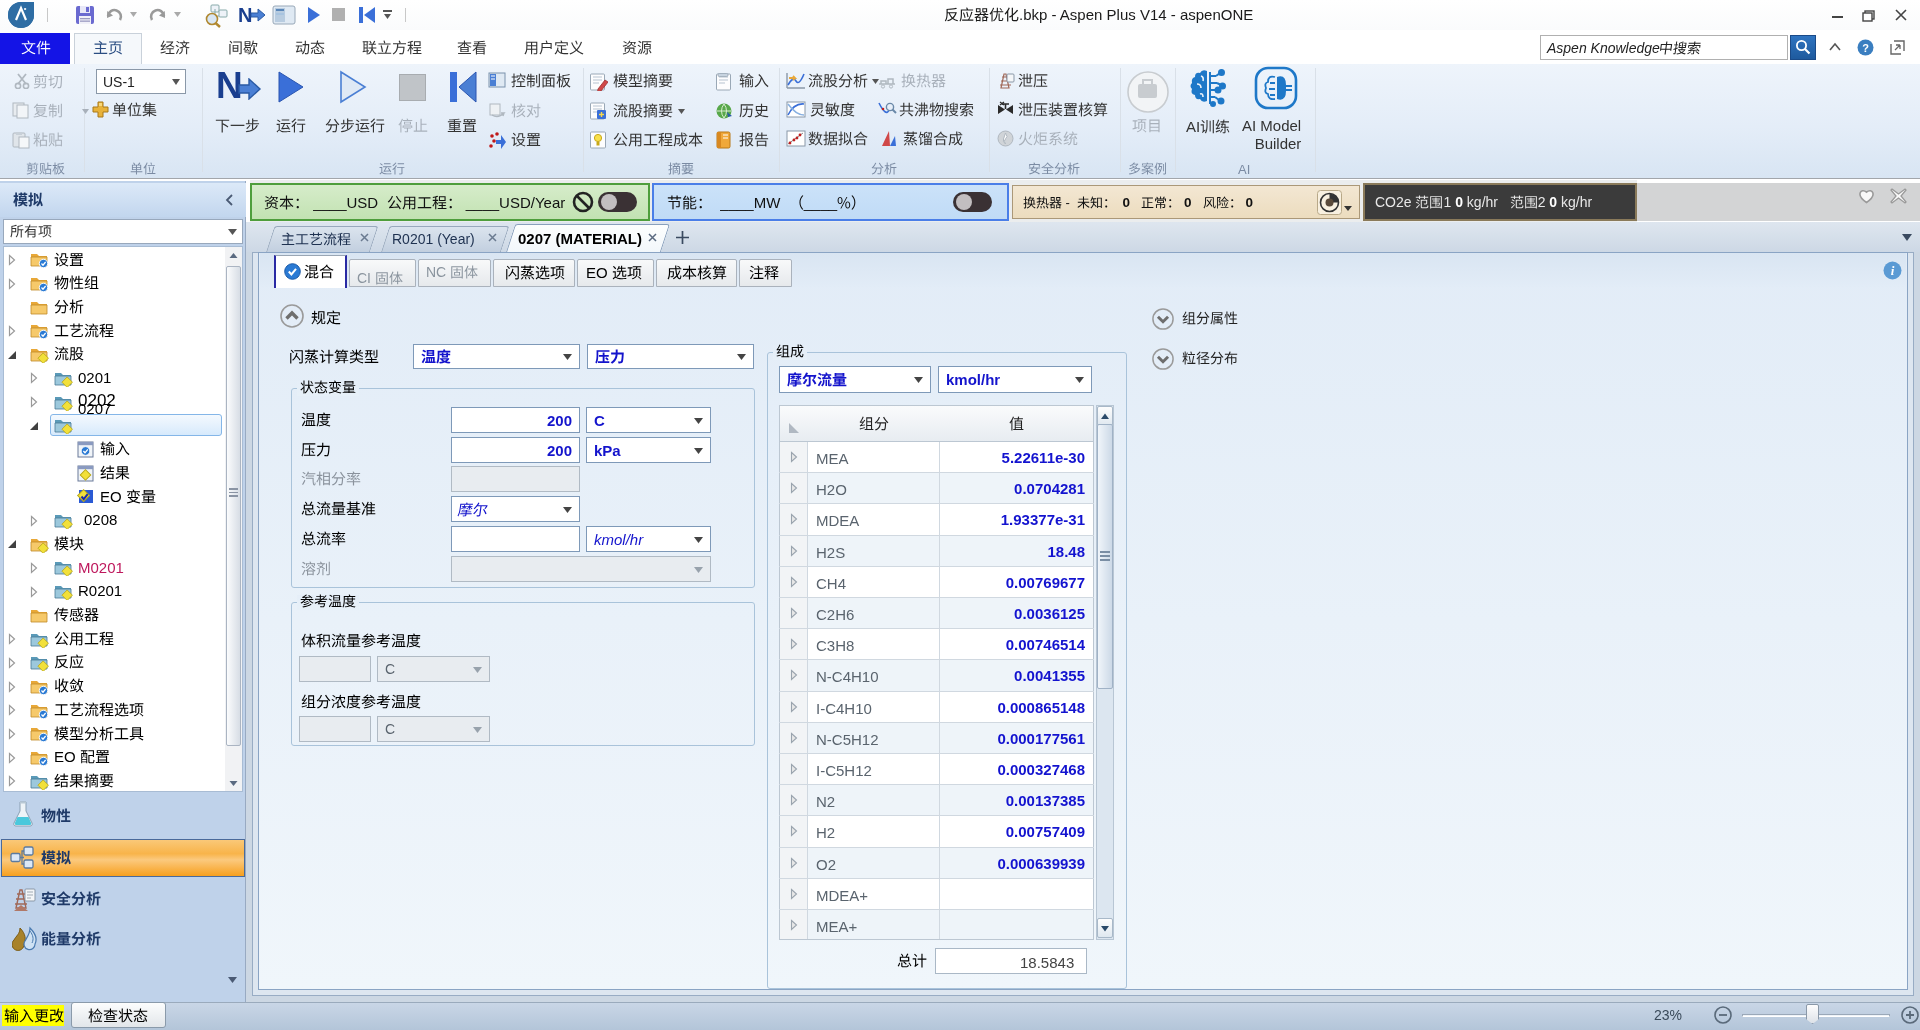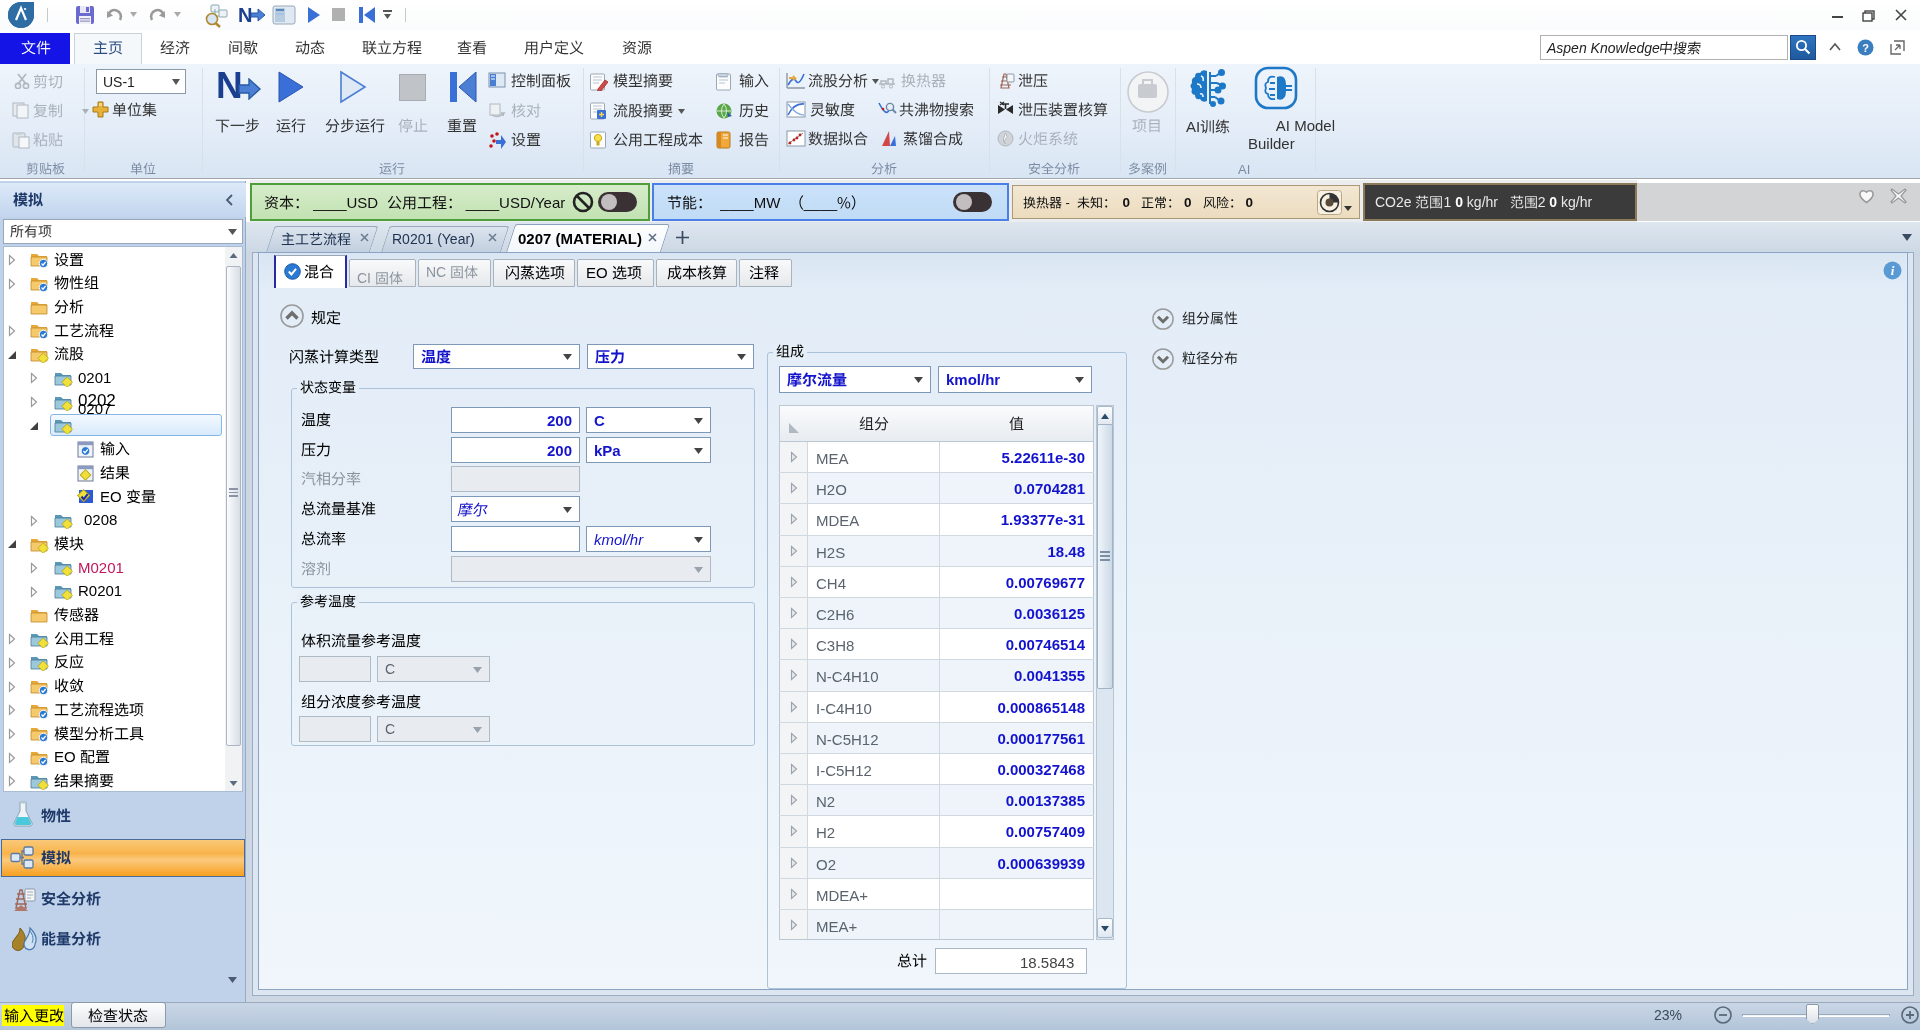--- a/index.html
+++ b/index.html
@@ -250,20 +250,32 @@
       <path d="M2 1 L14 9 L2 17 Z" fill="#3a6fd8"></path>
     </svg>
 <div class="ab" style="left:332px;top:8px;width:13px;height:13px;background:#b0b0b0"></div>
 <svg class="ab" style="left:358px;top:6px" width="18" height="18" viewBox="0 0 18 18">
 <rect x="1" y="1" width="4" height="16" fill="#3a6fd8"></rect>
       <path d="M17 1 L6 9 L17 17 Z" fill="#3a6fd8"></path>
     </svg>
 <div class="ab" style="left:383px;top:10px;width:9px;height:2px;background:#555"></div>
 <div class="ab" style="left:384px;top:14px;width:7px;height:5px;background:#555;clip-path:polygon(0 0,100% 0,50% 100%)"></div>
 <div class="ab" style="left:405px;top:8px;width:1px;height:14px;background:#c8c8c8"></div>
+<div class="fx" style="left:944px;top:0;height:29px">
+      <svg style="width:75.0px;height:15px;flex:none;" viewBox="0 0 5000 1000" preserveAspectRatio="none" overflow="visible">
+        <g transform="translate(0,880) scale(1,-1)" fill="#1a1a1a">
+          <use href="#g53cd" x="0"></use>
+          <use href="#g5e94" x="1000"></use>
+          <use href="#g5668" x="2000"></use>
+          <use href="#g4f18" x="3000"></use>
+          <use href="#g5316" x="4000"></use>
+        </g>
+      </svg>
+      <span style="font-size:15px;color:#1a1a1a">.bkp - Aspen Plus V14 - aspenONE</span>
+    </div>
 <div class="ab" style="left:1832px;top:16px;width:11px;height:1.6px;background:#444"></div>
 <svg class="ab" style="left:1862px;top:10px" width="13" height="12" viewBox="0 0 13 12">
 <rect x="3" y="1" width="9" height="8" fill="none" stroke="#444" stroke-width="1.4"></rect>
 <rect x="1" y="3" width="9" height="8" fill="#fff" stroke="#444" stroke-width="1.4"></rect>
     </svg>
 <svg class="ab" style="left:1895px;top:9px" width="12" height="12" viewBox="0 0 12 12">
 <path d="M1 1 L11 11 M11 1 L1 11" stroke="#444" stroke-width="1.6"></path>
     </svg>
 <div class="ab" style="left:0;top:30px;width:1920px;height:34px;background:#ffffff"></div>
 <div class="ab" style="left:0;top:33px;width:70px;height:31px;background:#1414e6"></div>
@@ -774,22 +786,22 @@
       </svg>
     </div>
 <svg class="ab" style="left:1254px;top:66px" width="44" height="44" viewBox="0 0 44 44">
 <path d="M14 2 H30 A12 12 0 0 1 42 14 V30 A12 12 0 0 1 30 42 H14 A12 12 0 0 1 2 30 V14 A12 12 0 0 1 14 2 Z" fill="none" stroke="#1e78c8" stroke-width="2.6"></path>
 <path d="M23 11 q9 -3 9 8 v6 q0 11 -9 8 Z" fill="#1e78c8"></path>
 <g stroke="#1e78c8" stroke-width="1.8" fill="none">
 <path d="M21 11 q-7 -2 -7 5 q-4 1 -2 6 q-2 5 2 6 q0 6 7 5"></path>
 <path d="M16 17 h5 M15 23 h6 M16 29 h5 M32 20 h6 M32 24 h6"></path>
       </g>
 </svg>
-<div style="position:absolute;left:1242.0px;top:118.0px;font-size:15px;color:#333;font-weight:400;line-height:1;white-space:pre;width:72px;text-align:right;margin-left:21px;">AI Model</div>
-<div style="position:absolute;left:1248.0px;top:136.0px;font-size:15px;color:#333;font-weight:400;line-height:1;white-space:pre;width:60px;">Builder</div>
+<div style="position:absolute;left:1242.0px;top:118.0px;font-size:15px;color:#333;font-weight:400;line-height:1;white-space:pre;width:72px;text-align:left;">AI Model</div>
+<div style="position:absolute;left:1248.0px;top:136.0px;font-size:15px;color:#333;font-weight:400;line-height:1;white-space:pre;width:60px;text-align:center;">Builder</div>
 <div class="ab" style="left:250px;top:180px;width:1387px;height:42px;background:#ebedee"></div>
 <div class="ab" style="left:1637px;top:183px;width:283px;height:38px;background:#d3d4d5"></div>
 <div class="ab" style="left:250px;top:183px;width:400px;height:38px;background:linear-gradient(#d6ecca,#c2e2b2);border:2px solid #4e9e3c"></div>
 <div class="fx" style="left:264px;top:184px;height:36px;gap:0">
       <svg style="width:45.0px;height:15px;flex:none;" viewBox="0 0 3000 1000" preserveAspectRatio="none" overflow="visible">
         <g transform="translate(0,880) scale(1,-1)" fill="#111">
           <use href="#g8d44" x="0"></use>
           <use href="#g672c" x="1000"></use>
           <use href="#gff1a" x="2000"></use>
         </g>

